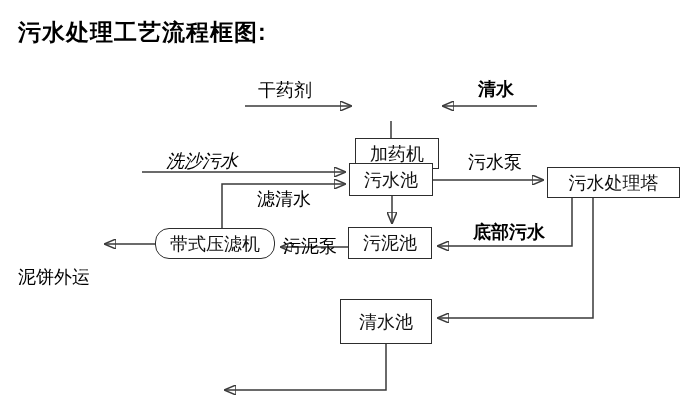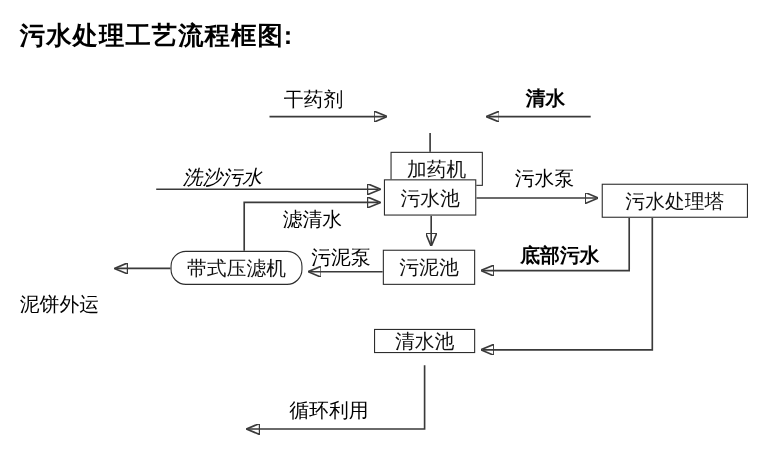--- a/index.html
+++ b/index.html
@@ -26,29 +26,29 @@
   .lbl {
     position:absolute; font-size:18px; line-height:1.15;
     color:#000000; white-space:nowrap;
   }
   
   .n-dosing  { left:355px; top:106px;  width:84px;  height:31px;margin-top:32px; }
   .n-sewage  { left:349px; top:163px; width:84px;  height:33px;text-align:right; }
   .n-tower   { left:547px; top:167px; width:133px; height:31px; }
   .n-sludge  { left:348px; top:227px; width:84px;  height:32px; }
   .n-press   { left:155px; top:228px; width:120px; height:31px;border-radius:14px; }
-  .n-clean   { left:340px; top:299px; width:92px;  height:22px; }
+  .n-clean   { left:340px; top:299px; width:92px;  height:45px; }
   
   .l-dry     { left:258px; top:80px; }
   .l-cw      { left:478px; top:79px;font-weight:bold; }
   .l-sand    { left:166px; top:151px;font-style:italic; }
   .l-filter  { left:257px; top:189px; }
   .l-spump   { left:452px; top:152px;margin-left:16px; }
   .l-bottom  { left:473px; top:222px;font-weight:bold; }
-  .l-slpump  { left:283px; top:224px; }
+  .l-slpump  { left:283px; top:236px; }
   .l-mud     { left:18px;  top:225px;margin-top:42px; }
   .l-recycle { left:263px; top:363px; }
 </style>
 </head>
 <body>
 
 <div class="page">
   <h1 class="title">污水处理工艺流程框图:</h1>
 
   <div class="diagram">
@@ -81,15 +81,14 @@
     <div class="node n-clean">清水池</div>
 
     <span class="lbl l-dry">干药剂</span>
     <span class="lbl l-cw">清水</span>
     <span class="lbl l-sand">洗沙污水</span>
     <span class="lbl l-filter">滤清水</span>
     <span class="lbl l-spump">污水泵</span>
     <span class="lbl l-bottom">底部污水</span>
     <span class="lbl l-slpump">污泥泵</span>
     <span class="lbl l-mud">泥饼外运</span>
-    <span class="lbl l-recycle">循环利用</span>
   </div>
 </div>
 
 </body></html>

